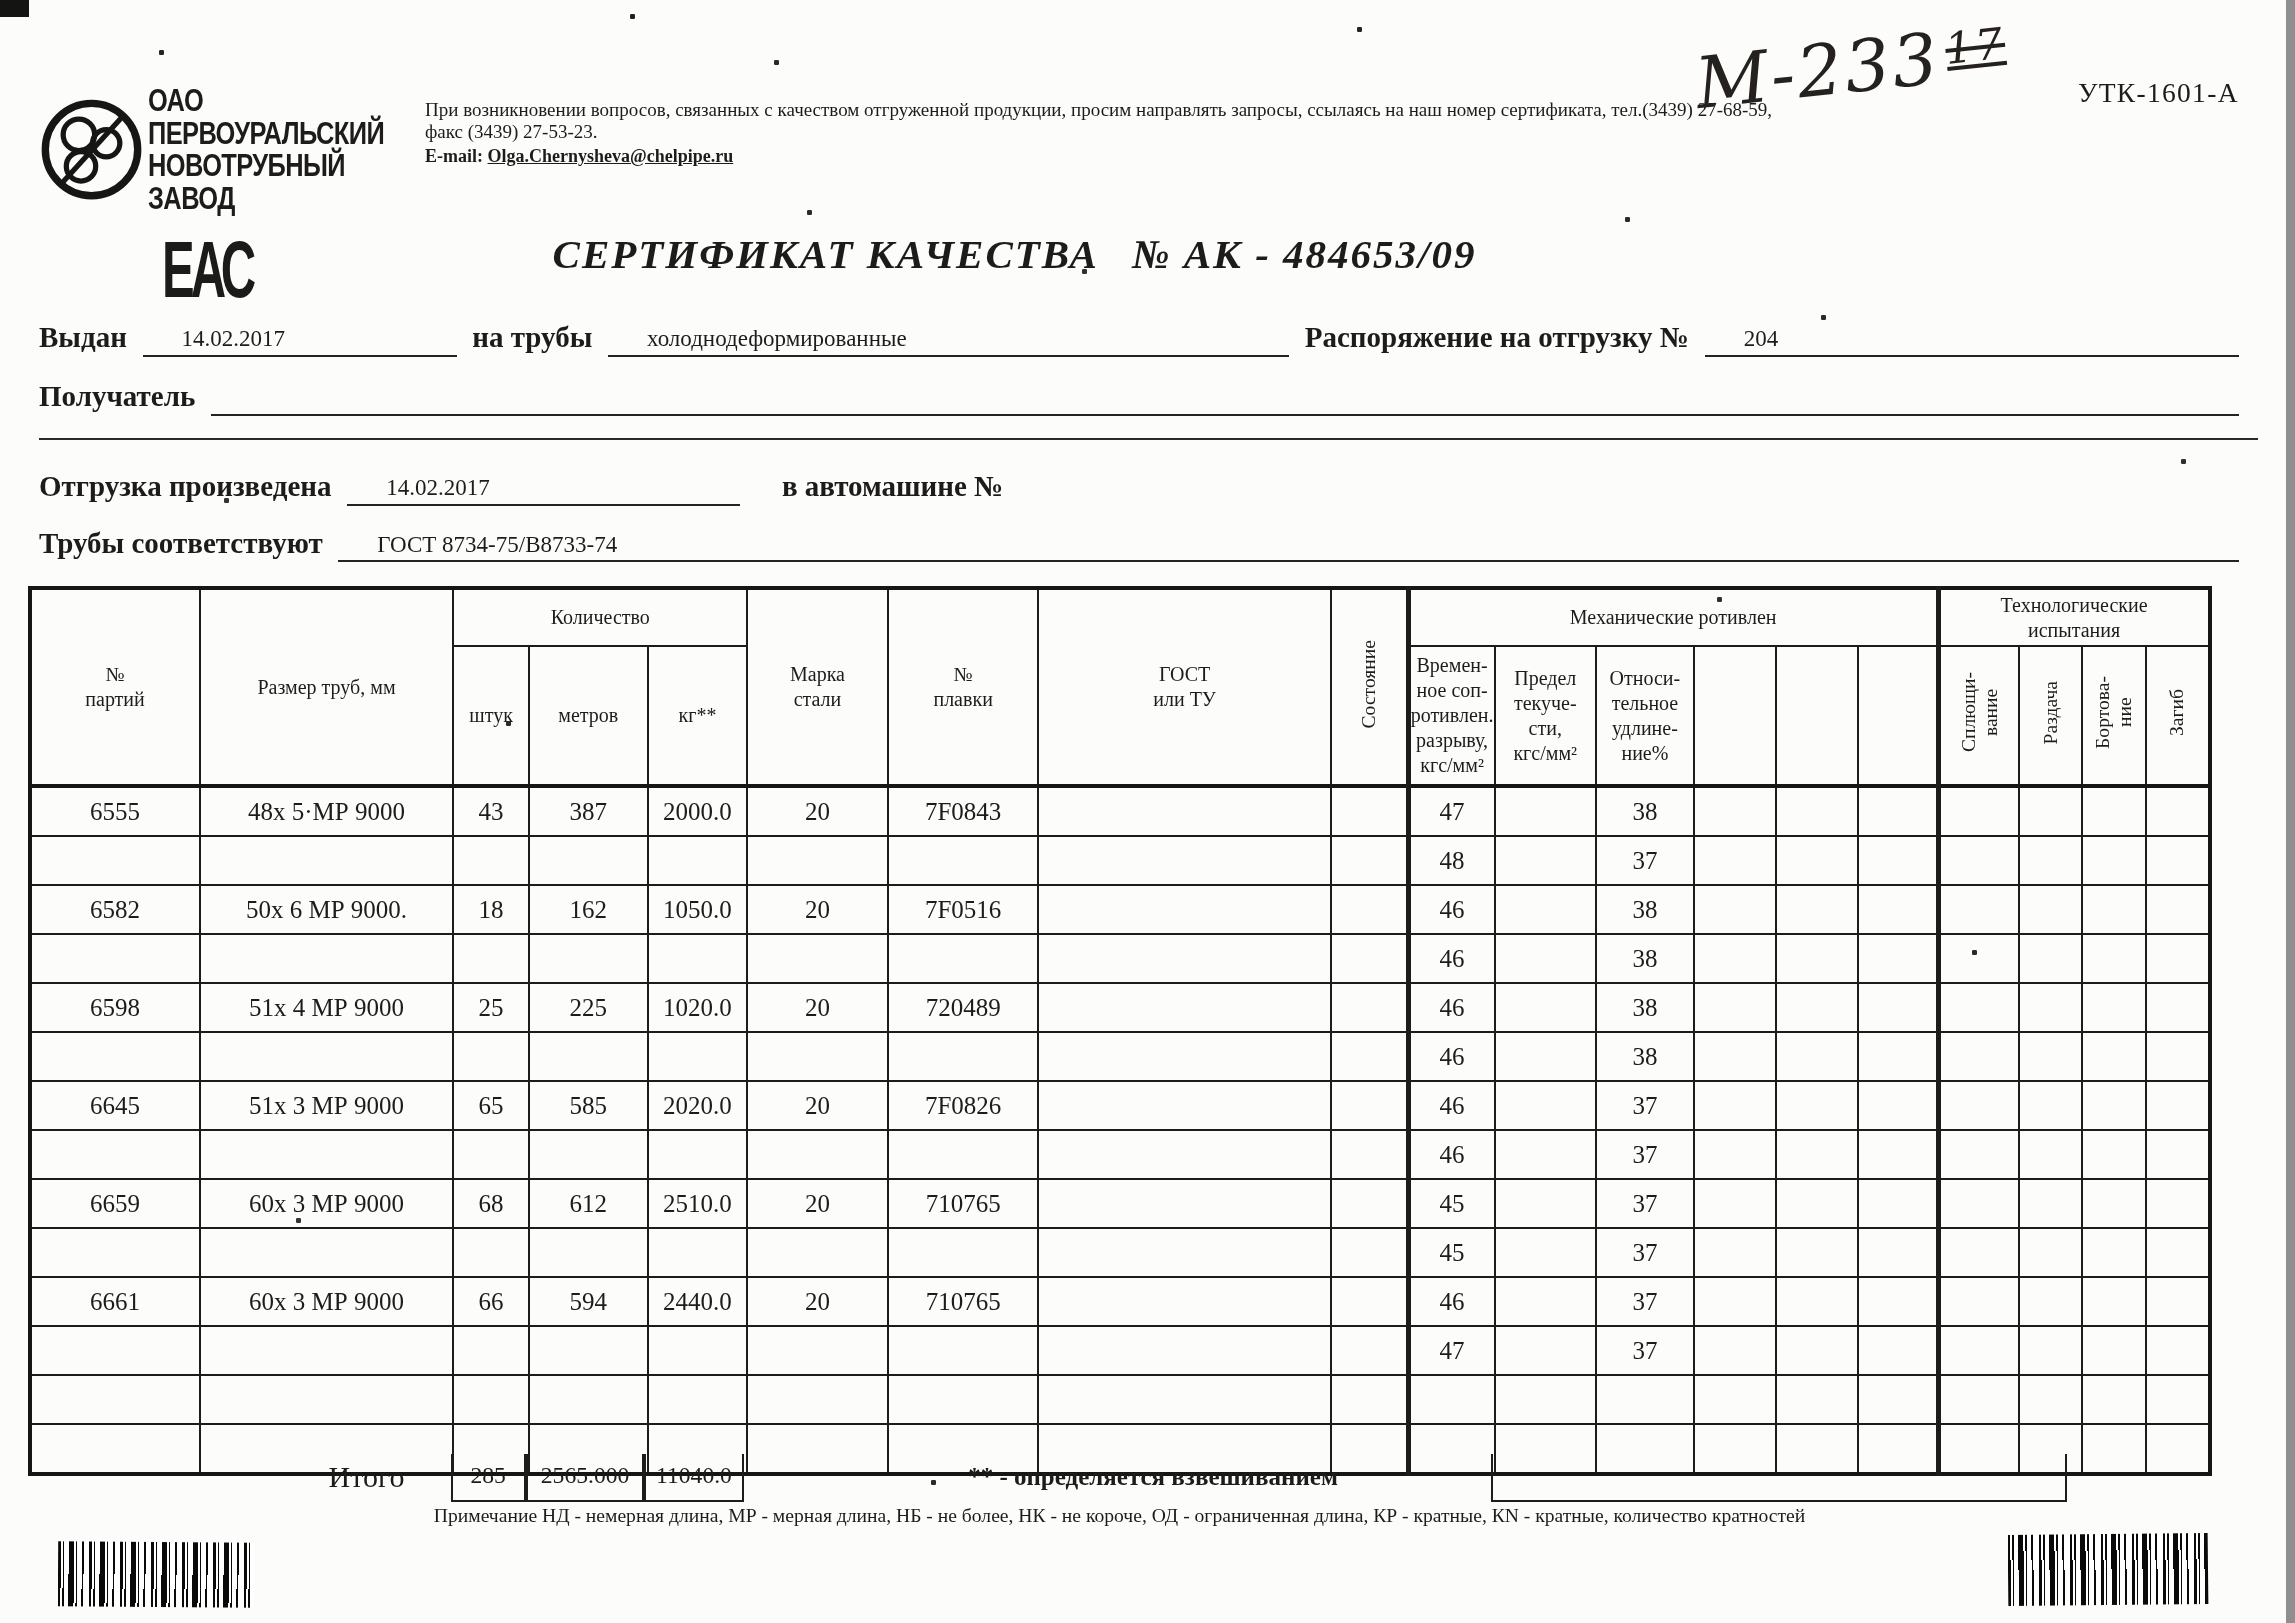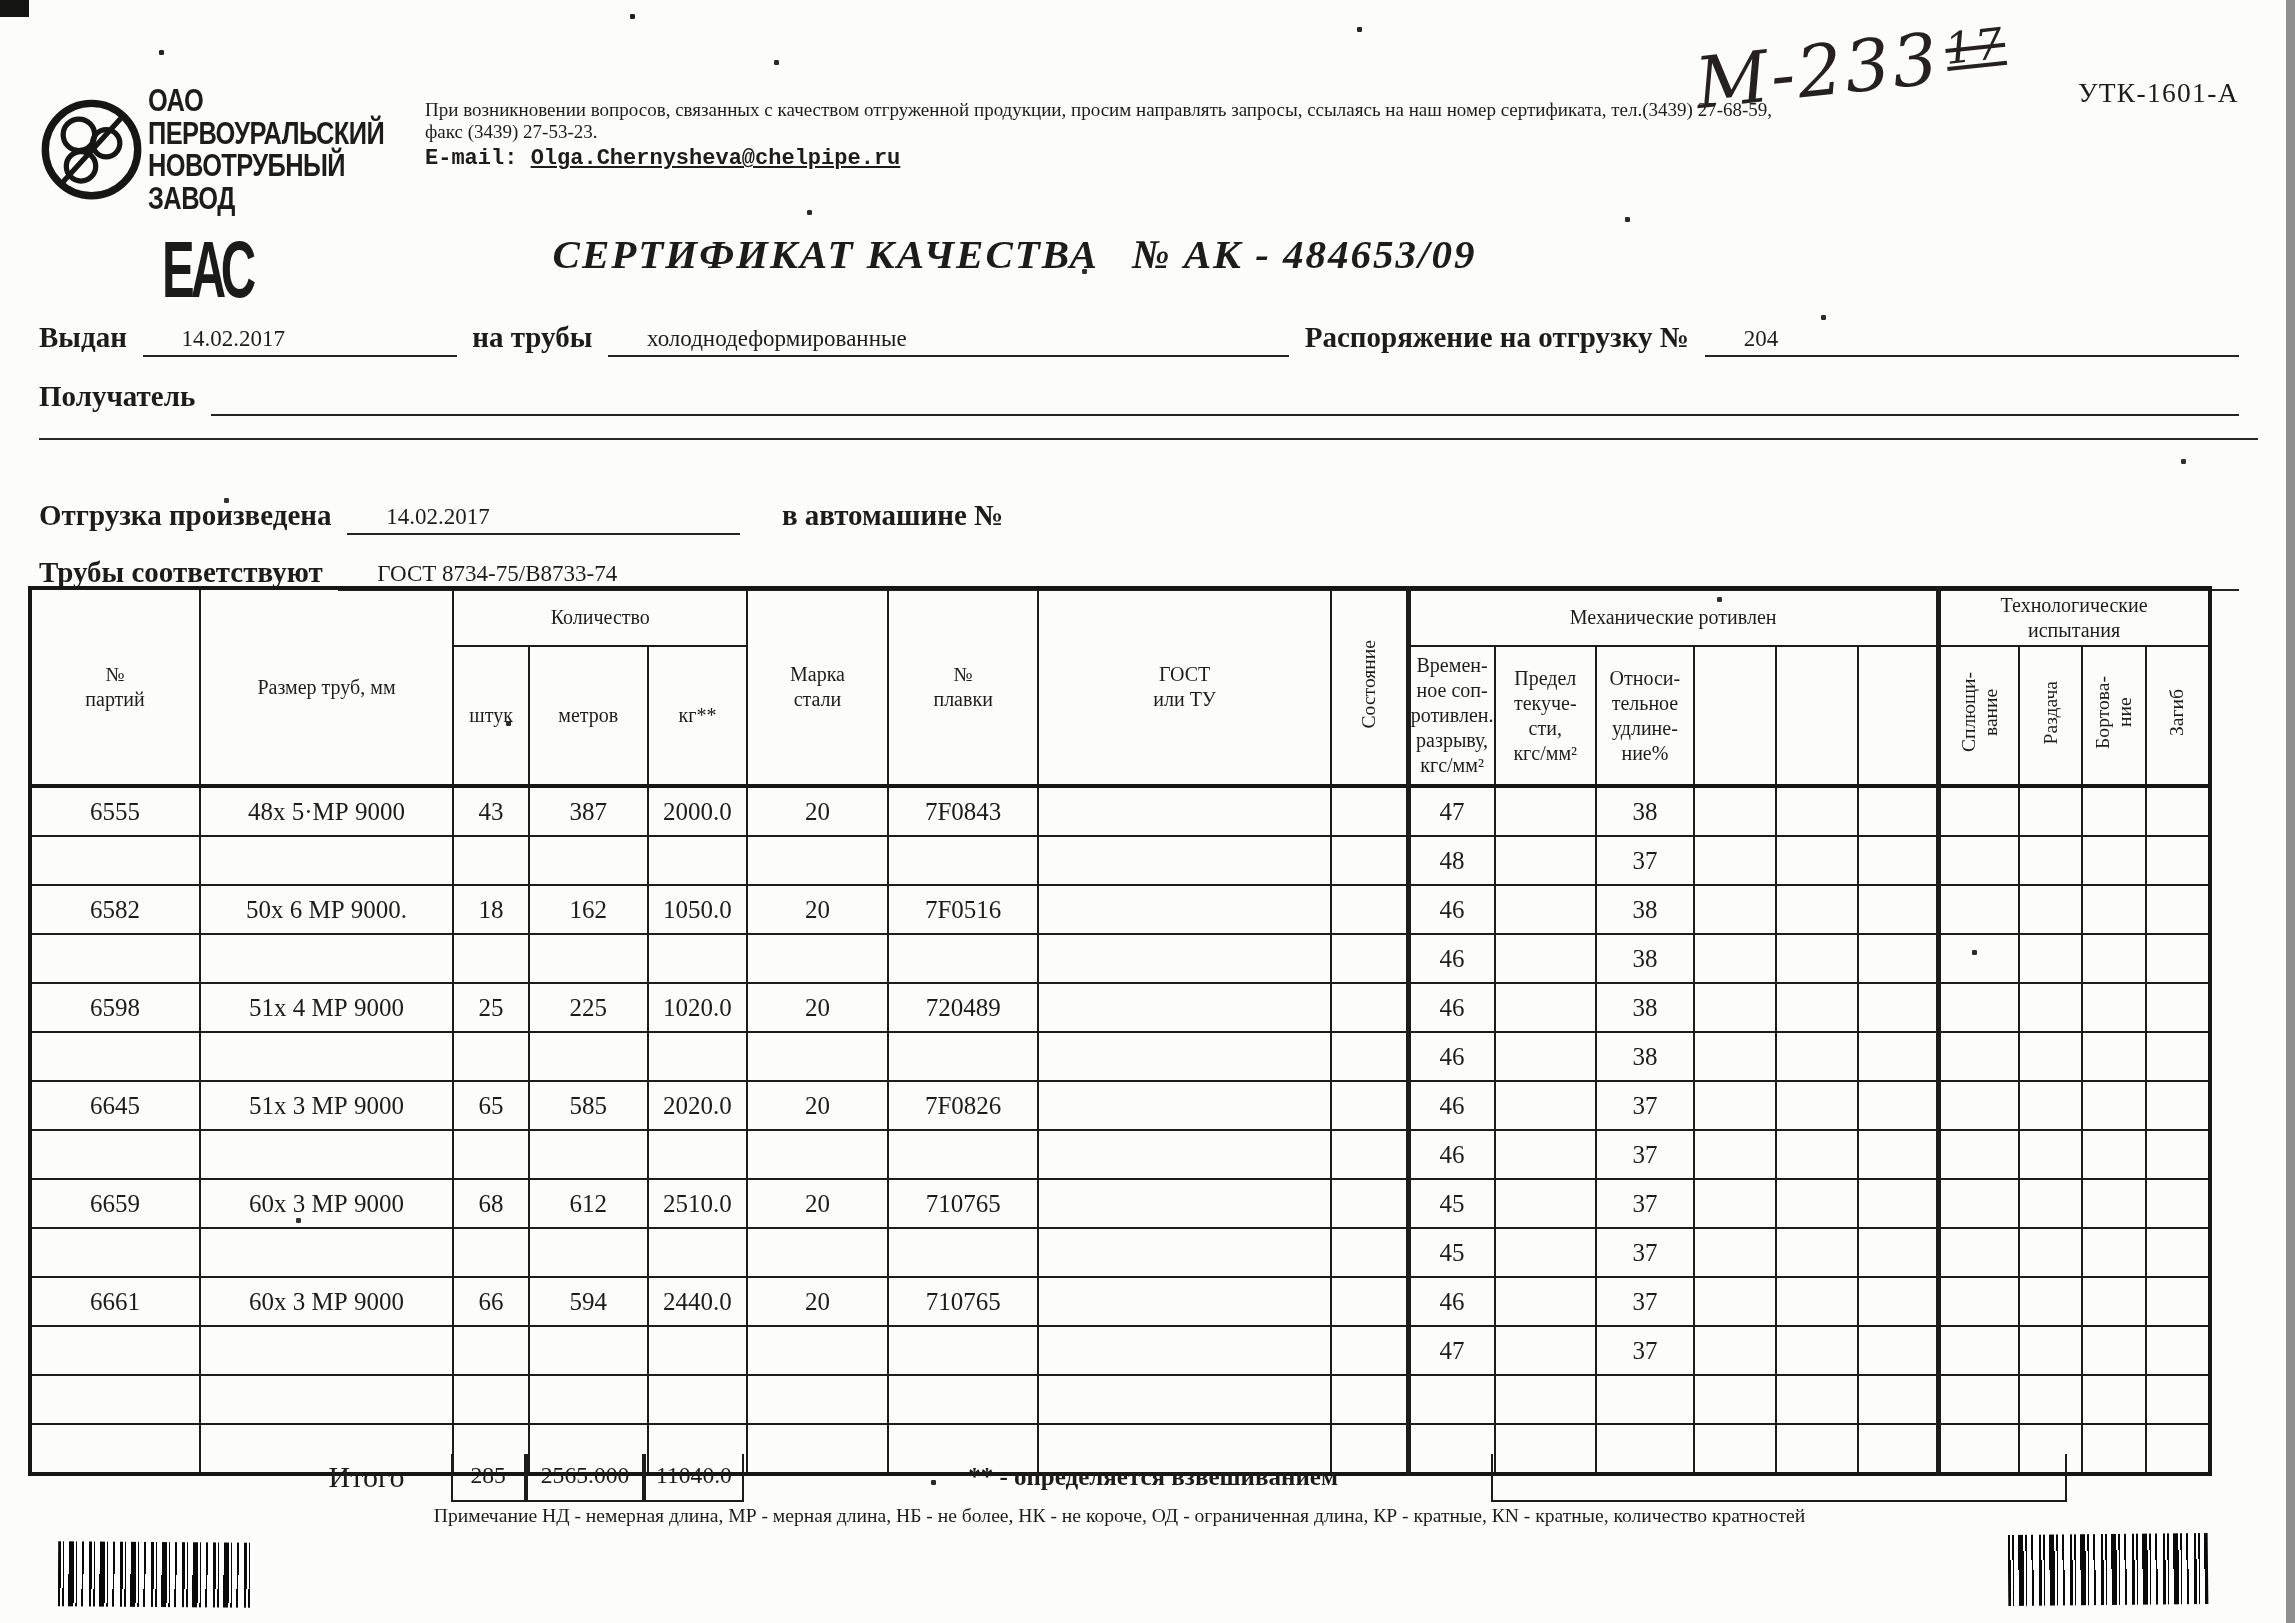--- a/index.html
+++ b/index.html
@@ -15,21 +15,21 @@
     1191px 301px 0 #2a2a28,-471px 36px 0 #242422;}
   
   .hdr{position:absolute;left:39px;top:85px;display:flex;align-items:flex-start;}
   .logo-wrap{display:flex;align-items:center;width:386px;flex:0 0 auto;}
   .logo-circle{flex:0 0 auto;margin-right:3.9px;}
   .co-name{font-family:"Liberation Sans","DejaVu Sans",sans-serif;font-weight:bold;font-size:31px;
     line-height:1.05;transform:scaleX(.82);transform-origin:left center;white-space:pre-line;letter-spacing:-0.7px;}
   .addr{width:1348px;padding-top:10.5px;}
   .addr-main{font-weight:bold;font-size:26px;}
   .addr-note{font-size:19px;margin-top:3.9px;}
-  .addr-mail{font-weight:bold;font-size:22px;margin-top:2.6px;font-family:Liberation Mono, monospace;}
+  .addr-mail{font-weight:bold;font-size:18px;margin-top:2.6px;}
   .addr-mail u{text-decoration:underline;}
   .handwriting{position:absolute;left:1695px;top:26px;font-style:italic;font-size:71px;
     transform:rotate(-6deg);font-family:"DejaVu Serif",serif;color:#25211e;letter-spacing:2.6px;}
   .hw-sup{font-size:43px;vertical-align:18.3px;text-decoration:underline line-through;margin-left:6.5px;}
   .form-code{position:absolute;left:2078px;top:77px;font-size:27.5px;letter-spacing:1.3px;}
   
   .eac{position:absolute;left:162px;top:224px;font-family:"Liberation Sans","DejaVu Sans",sans-serif;
     font-weight:bold;font-size:79px;letter-spacing:-6.5px;transform:scale(.62,1.0);transform-origin:left top;color:#1b1b19;}
   .title-row{position:absolute;left:0;top:230px;width:2029px;text-align:center;}
   .doc-title{font-weight:bold;font-style:italic;font-size:41px;letter-spacing:2px;}
@@ -121,21 +121,21 @@
     <div class="frow" style="margin-top:23.6px;">
       <span class="lbl">Получатель</span>
       <span class="val grow"></span>
     </div>
     <div class="thinline"></div>
     <div class="frow" style="margin-top:9.2px;">
     </div>
     <div class="frow" style="margin-top:21px;">
       <span class="lbl">Отгрузка произведена</span>
       <span class="val" style="width:393px;">14.02.2017</span>
-      <span class="lbl" style="margin-left:26px;margin-top:29px;">в автомашине №</span>
+      <span class="lbl" style="margin-left:26px;">в автомашине №</span>
     </div>
     <div class="frow" style="margin-top:21px;">
       <span class="lbl">Трубы соответствуют</span>
       <span class="val grow">ГОСТ 8734-75/В8733-74</span>
     </div>
   </div>
 
   <table class="cert-table">
     <colgroup>
       <col style="width:7.77%">

